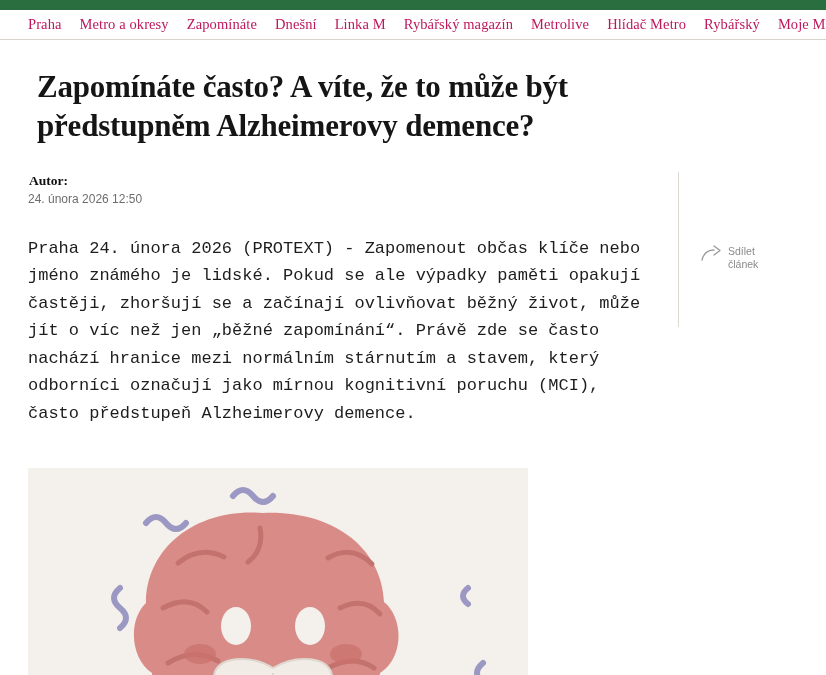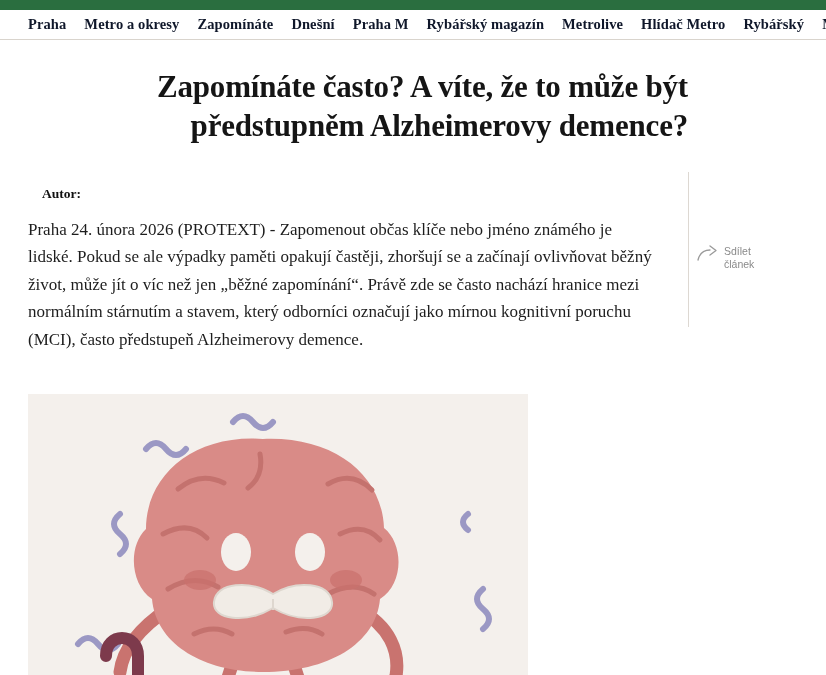--- a/index.html
+++ b/index.html
@@ -37,73 +37,71 @@
   }
   .nav-item {
     font-family: "Liberation Serif", serif;
     font-size: 14.5px;
     color: #1b1b1b;
     white-space: nowrap;
     cursor: pointer;
     letter-spacing: 0.1px;
   }
   .nav-item.accent {
-    color: #0f172a;
-    font-weight: bold;
+    color: #be185d;
   }
   
   .article {
     padding: 18px 28px 0 28px;
     box-sizing: border-box;
   }
   h1.headline {
     font-family: "Liberation Serif", serif;
     font-size: 31px;
     line-height: 1.25;
     font-weight: bold;
-    margin: 10px 0 0 0;
+    margin: 10px 0 0 9px;
     color: #151515;
     max-width: 660px;
     letter-spacing: -0.2px;
-    text-align: right;
   }
   .meta-wrap {
     display: flex;
     margin-top: 26px;
   }
   .meta-left {
     width: 640px;
     flex: 0 0 640px;
   }
   .author-label {
     font-family: "Liberation Serif", serif;
     font-size: 13.5px;
     font-weight: bold;
     color: #111;
-    margin: 14px;
+    margin: 1px;
   }
   .date {
     font-family: "Liberation Sans", sans-serif;
     font-size: 12px;
     color: #6d6d6d;
     margin-top: 3px;
   }
   .body-text {
-    font-family: Liberation Serif, serif;
+    font-family: Liberation Mono, monospace;
     font-size: 17px;
     line-height: 1.62;
     color: #1d1d1d;
-    margin-top: 3px;
+    margin-top: 29px;
     max-width: 627px;
   }
   
   .share-col {
     border-left: 1px solid #ddd8d2;
-    padding-left: 8px;
-    margin-left: 20px;
+    padding-left: 22px;
+    margin-left: 10px;
     height: 155px;
     display: flex;
     align-items: center;
   }
   .share-inner {
     display: flex;
     align-items: flex-start;
     gap: 7px;
     margin-top: 18px;
   }
@@ -135,34 +133,35 @@
 
 <div class="page">
 
   <div class="topbar"></div>
 
   <nav class="nav">
     <span class="nav-item accent">Praha</span>
     <span class="nav-item accent">Metro a okresy</span>
     <span class="nav-item accent">Zapomínáte</span>
     <span class="nav-item accent">Dnešní</span>
-    <span class="nav-item accent">Praha M</span>
+    <span class="nav-item accent">Linka M</span>
     <span class="nav-item accent">Rybářský magazín</span>
     <span class="nav-item accent">Metrolive</span>
     <span class="nav-item accent">Hlídač Metro</span>
     <span class="nav-item accent">Rybářský</span>
     <span class="nav-item accent">Moje Metro</span>
   </nav>
 
   <div class="article">
     <h1 class="headline">Zapomínáte často? A víte, že to může být předstupněm Alzheimerovy demence?</h1>
 
     <div class="meta-wrap">
       <div class="meta-left">
         <div class="author-label">Autor:</div>
+        <div class="date">24. února 2026  12:50</div>
         <p class="body-text">Praha 24. února 2026 (PROTEXT) - Zapomenout občas klíče nebo jméno známého je lidské. Pokud se ale výpadky paměti opakují častěji, zhoršují se a začínají ovlivňovat běžný život, může jít o víc než jen „běžné zapomínání“. Právě zde se často nachází hranice mezi normálním stárnutím a stavem, který odborníci označují jako mírnou kognitivní poruchu (MCI), často předstupeň Alzheimerovy demence.</p>
       </div>
 
       <div class="share-col">
         <div class="share-inner">
           <span class="share-icon">
             <svg width="20" height="18" viewBox="0 0 20 18" fill="none" stroke="#9a9a9a" stroke-width="1.3" stroke-linecap="round" stroke-linejoin="round">
               <path d="M1 15 C3 7, 8 5, 13 5"></path>
               <path d="M13 1 L19 5.5 L13 10"></path>
             </svg>

